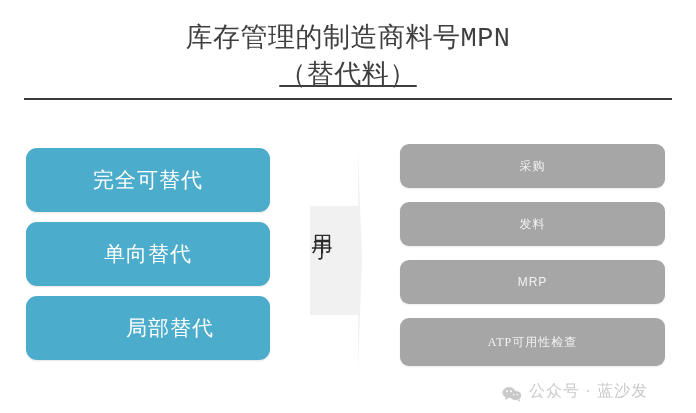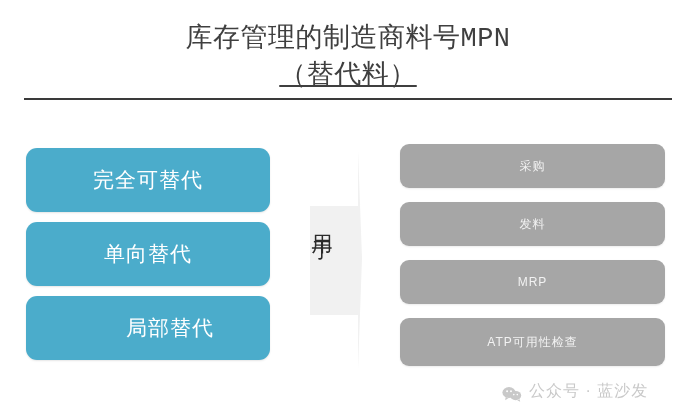--- a/index.html
+++ b/index.html
@@ -86,20 +86,21 @@
     display: flex;
     align-items: center;
     justify-content: center;
     letter-spacing: 1px;
     box-shadow: 0 1px 2px rgba(0,0,0,0.08);
   }
   .box-gray.tall {
     height: 48px;
     margin-top: 5px;
     margin-bottom: 8px;
+    font-family: Liberation Serif, serif;
   }
 
   
   .arrow-wrap {
     position: absolute;
     left: 300px;
     top: 146px;
     width: 66px;
     height: 228px;
   }

